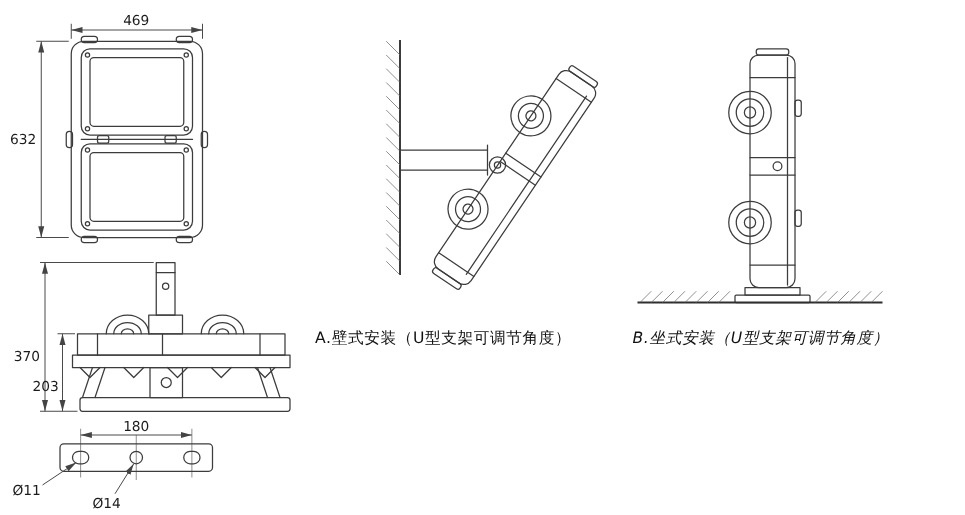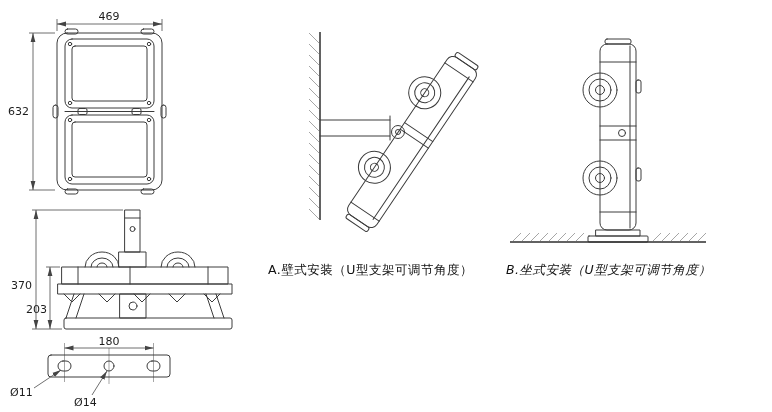--- a/index.html
+++ b/index.html
@@ -203,21 +203,21 @@
       <circle class="draw" cx="-17" cy="42" r="10"></circle>
       <circle class="draw" cx="-17" cy="42" r="4"></circle>
     </g>
 
     <g>
       <circle class="draw" cx="136" cy="112" r="6.5" fill="#ffffff"></circle>
       <circle class="draw" cx="136" cy="112" r="2.5"></circle>
     </g>
   </svg>
 
-  <div class="caption" style="left:268px; top:262px;text-align:right;">A.壁式安装（U型支架可调节角度）</div>
+  <div class="caption" style="left:252px; top:262px;text-align:right;">A.壁式安装（U型支架可调节角度）</div>
 
   <svg class="view" style="left:500px; top:28px;" width="230" height="234" viewBox="0 0 230 234">
     <g>
       <rect class="draw" x="100" y="16" width="36" height="186" rx="7"></rect>
       <rect class="draw" x="105" y="11" width="26" height="5" rx="2"></rect>
       <line class="draw" x1="130" y1="18" x2="130" y2="200"></line>
       <line class="draw" x1="100" y1="34" x2="136" y2="34"></line>
       <line class="draw" x1="100" y1="98" x2="136" y2="98"></line>
       <line class="draw" x1="100" y1="112" x2="136" y2="112"></line>
       <line class="draw" x1="100" y1="184" x2="136" y2="184"></line>

